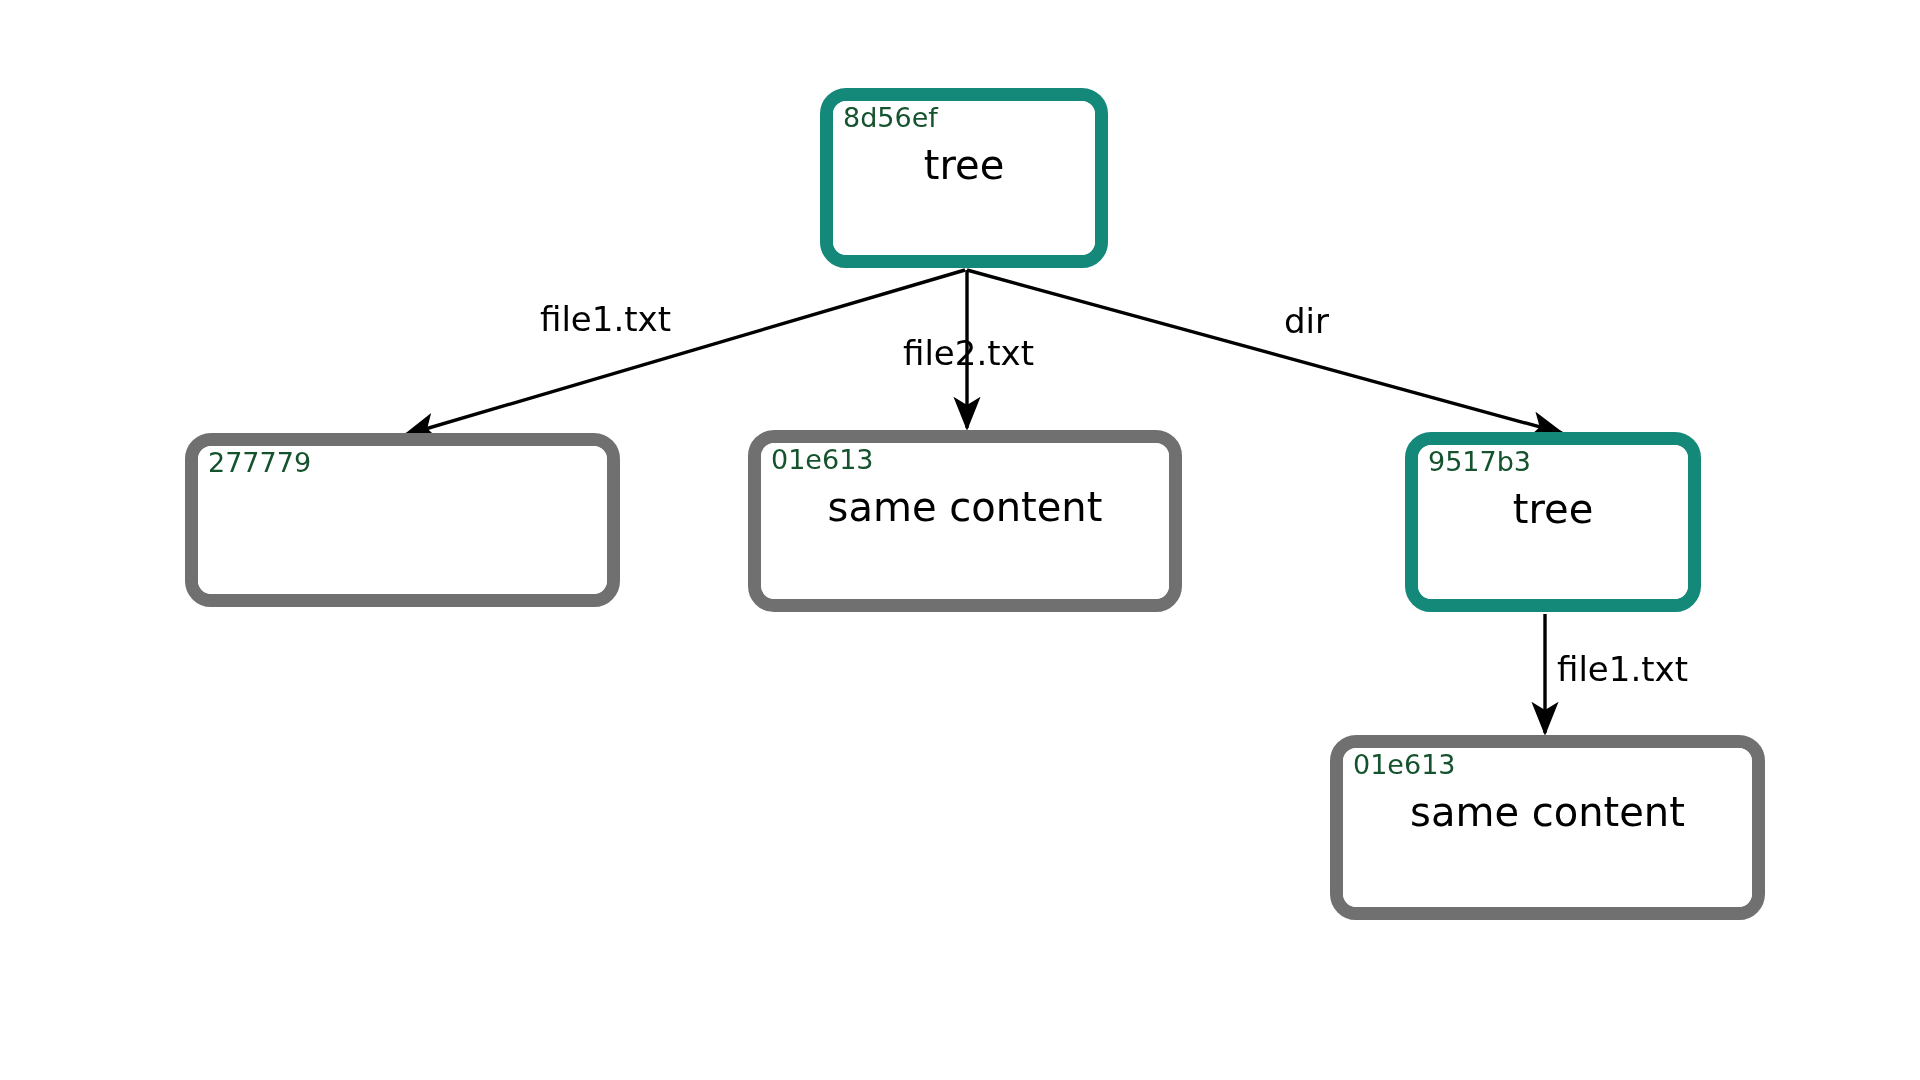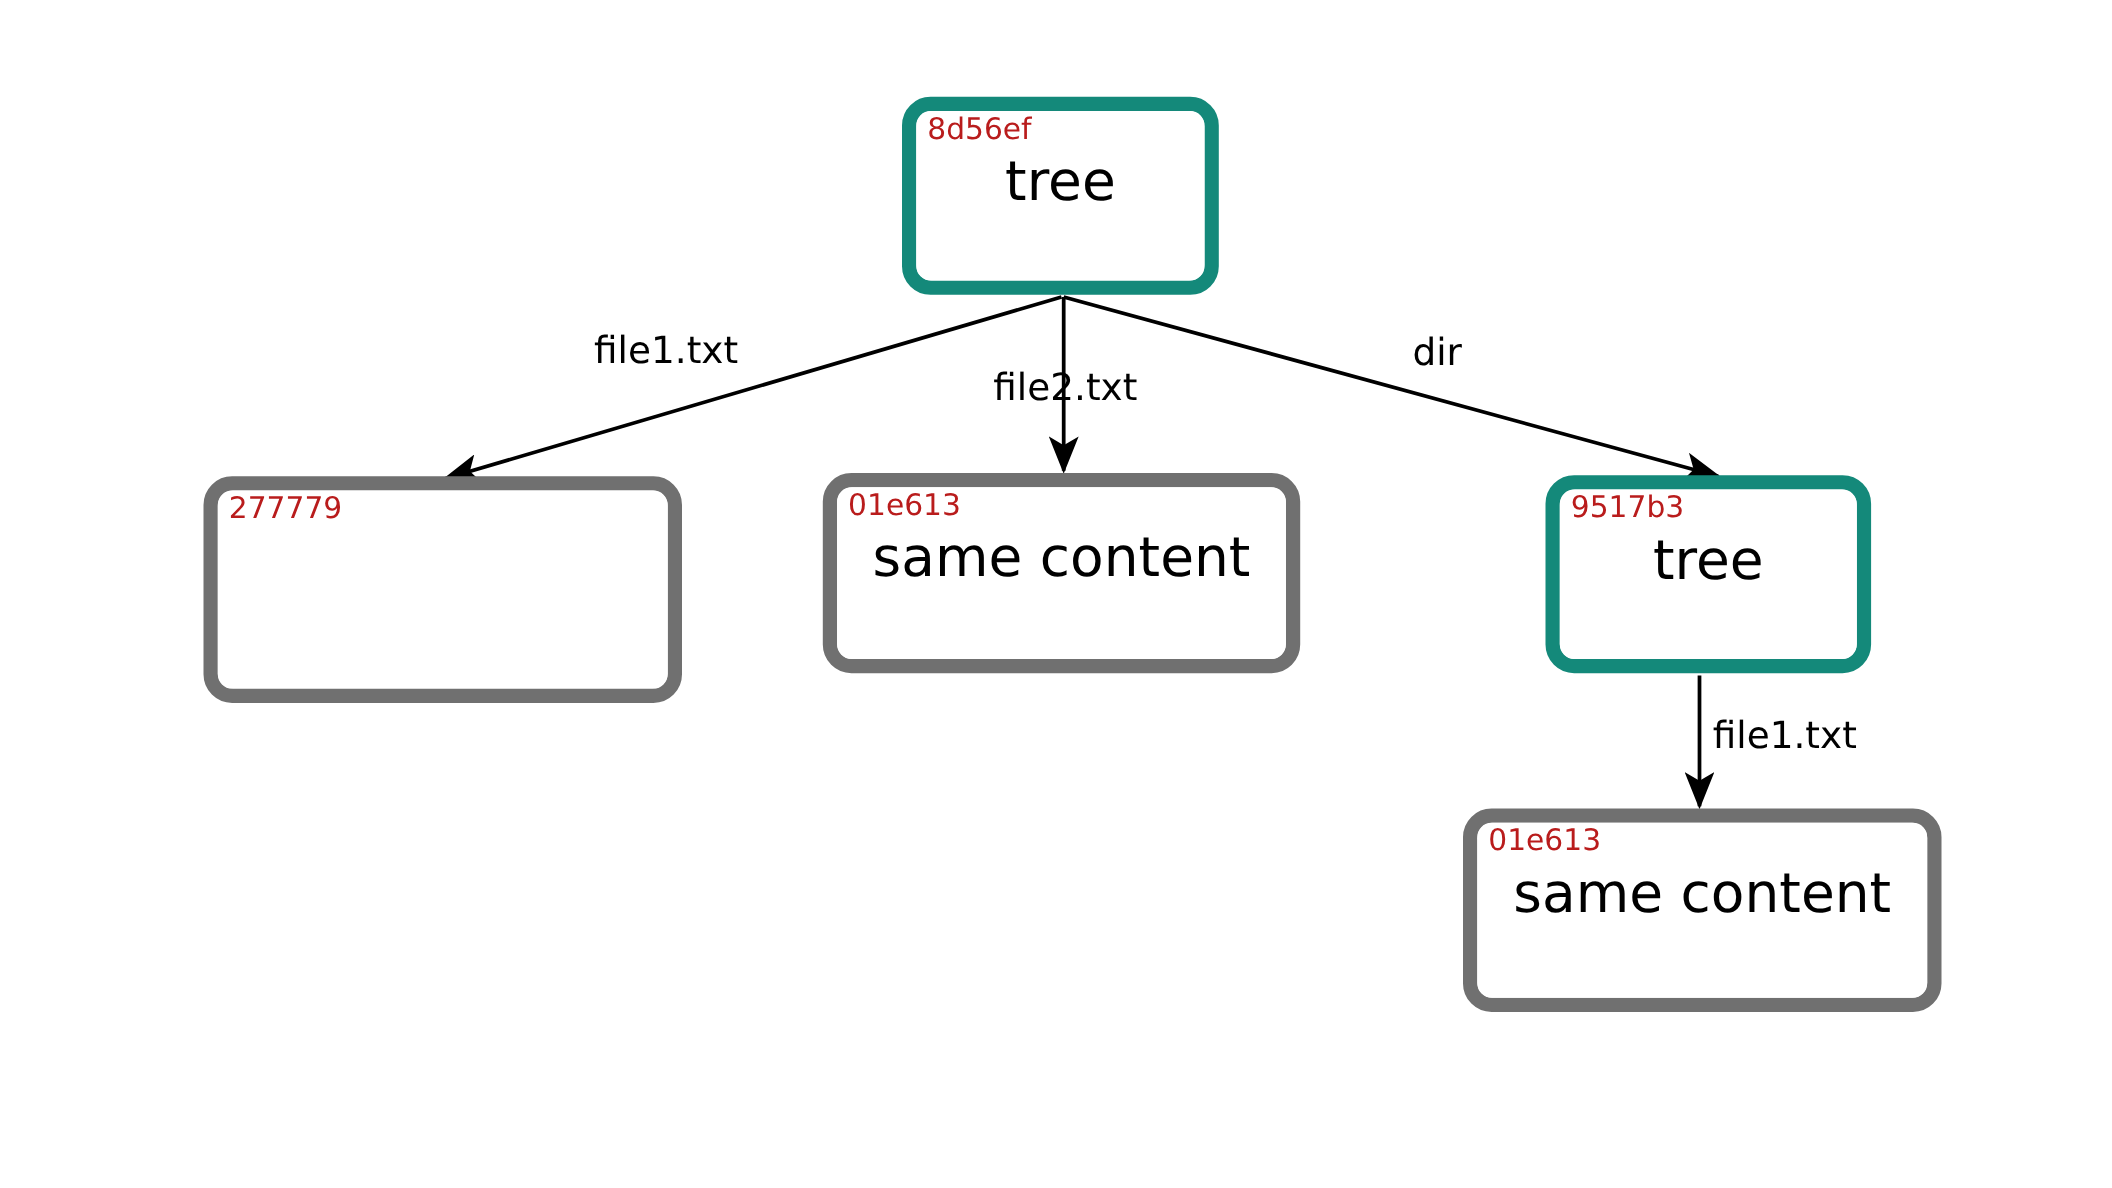--- a/index.html
+++ b/index.html
@@ -45,30 +45,30 @@
     background: #ffffff;
     border-radius: 14px;
     overflow: hidden;
   }
   .node-hash {
     position: absolute;
     left: 10px;
     top: 1px;
     font-size: 27px;
     line-height: 32px;
-    color: #b91c1c;
+    color: #14532d;
     white-space: nowrap;
   }
   .node-label {
     position: absolute;
     left: 0;
     right: 0;
     top: 34px;
     text-align: center;
-    font-size: 50px;
+    font-size: 40px;
     line-height: 60px;
     color: #000000;
     white-space: nowrap;
   }
   .edge-label {
     position: absolute;
     font-size: 34px;
     line-height: 38px;
     color: #000000;
     white-space: nowrap;
@@ -93,21 +93,21 @@
     </g>
   </svg>
 
   <div class="node teal" style="left:820px; top:88px; width:288px; height:180px;">
     <div class="node-inner">
       <div class="node-hash">8d56ef</div>
       <div class="node-label">tree</div>
     </div>
   </div>
 
-  <div class="node gray" style="left:185px; top:433px; width:435px; height:206px;">
+  <div class="node gray" style="left:185px; top:433px; width:435px; height:174px;">
     <div class="node-inner">
       <div class="node-hash">277779</div>
     </div>
   </div>
 
   <div class="node gray" style="left:748px; top:430px; width:434px; height:182px;">
     <div class="node-inner">
       <div class="node-hash">01e613</div>
       <div class="node-label">same content</div>
     </div>

